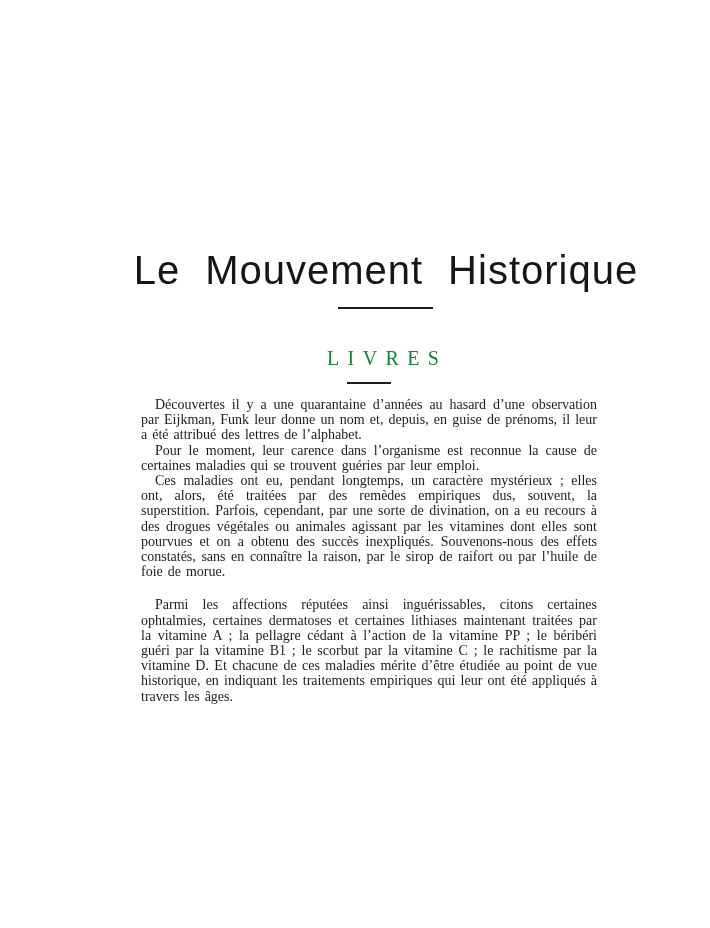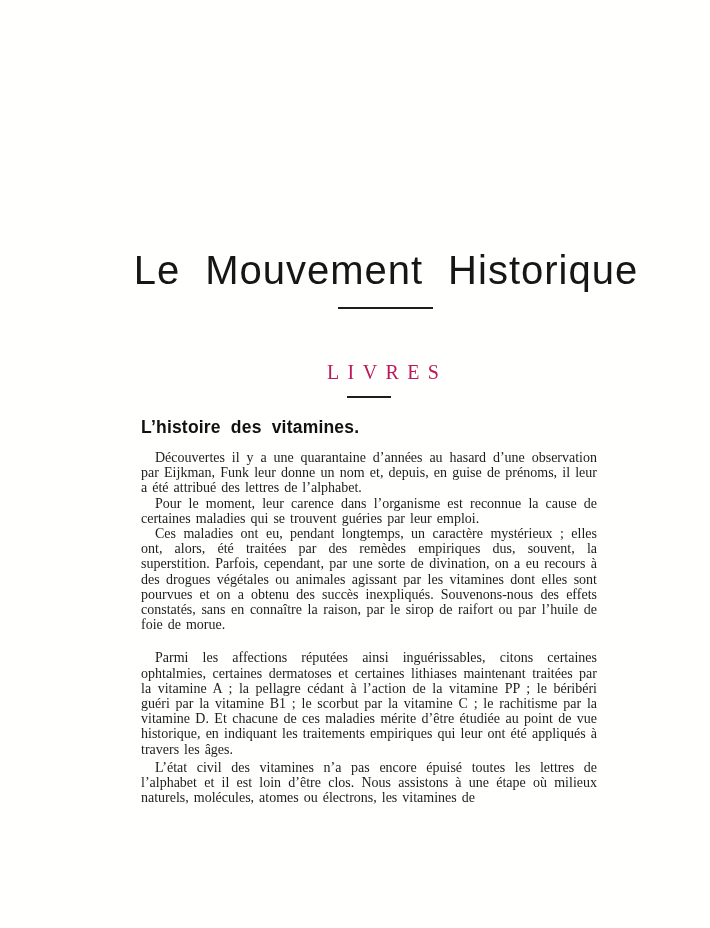--- a/index.html
+++ b/index.html
@@ -44,29 +44,29 @@
     background: #1d1d1d;
     border: none;
   }
   .rule-title {
     width: 95px;
     height: 2px;
     margin: 15px auto 0 auto;
     transform: translateX(16px);
   }
   .section-heading {
-    margin-top: 52px;
+    margin-top: 38px;
     text-align: center;
     transform: translateX(14px);
     font-family: "Liberation Serif", serif;
     font-size: 20px;
     line-height: 22px;
     letter-spacing: 0.42em;
     text-indent: 0.42em; 
-    color: #be185d;
+    color: #15803d;
   }
   .rule-section {
     width: 44px;
     height: 2px;
     margin: 13px auto 0 auto;
   }
   .article-title {
     margin-top: 19px;
     font-family: "Liberation Sans", sans-serif;
     font-weight: bold;
@@ -100,24 +100,22 @@
   <div class="content-column">
 
     <div class="masthead-title">Le Mouvement Historique</div>
 
     <div class="rule rule-title"></div>
 
     <div class="section-heading">LIVRES</div>
 
     <div class="rule rule-section"></div>
 
-    <div class="article-title">L’histoire des vitamines.</div>
 
     <div class="article-body">
         <p>Découvertes il y a une quarantaine d’années au hasard d’une observation par Eijkman, Funk leur donne un nom et, depuis, en guise de prénoms, il leur a été attribué des lettres de l’alphabet.</p>
         <p>Pour le moment, leur carence dans l’organisme est reconnue la cause de certaines maladies qui se trouvent guéries par leur emploi.</p>
         <p>Ces maladies ont eu, pendant longtemps, un caractère mystérieux ; elles ont, alors, été traitées par des remèdes empiriques dus, souvent, la superstition. Parfois, cependant, par une sorte de divination, on a eu recours à des drogues végétales ou animales agissant par les vitamines dont elles sont pourvues et on a obtenu des succès inexpliqués. Souvenons-nous des effets constatés, sans en connaître la raison, par le sirop de raifort ou par l’huile de foie de morue.</p>
         <p class="gap-lg">Parmi les affections réputées ainsi inguérissables, citons certaines ophtalmies, certaines dermatoses et certaines lithiases maintenant traitées par la vitamine A ; la pellagre cédant à l’action de la vitamine PP ; le béribéri guéri par la vitamine B1 ; le scorbut par la vitamine C ; le rachitisme par la vitamine D. Et chacune de ces maladies mérite d’être étudiée au point de vue historique, en indiquant les traitements empiriques qui leur ont été appliqués à travers les âges.</p>
-        <p class="gap-sm">L’état civil des vitamines n’a pas encore épuisé toutes les lettres de l’alphabet et il est loin d’être clos. Nous assistons à une étape où milieux naturels, molécules, atomes ou électrons, les vitamines de</p>
       </div>
 
   </div>
 </div>
 
 </body></html>

